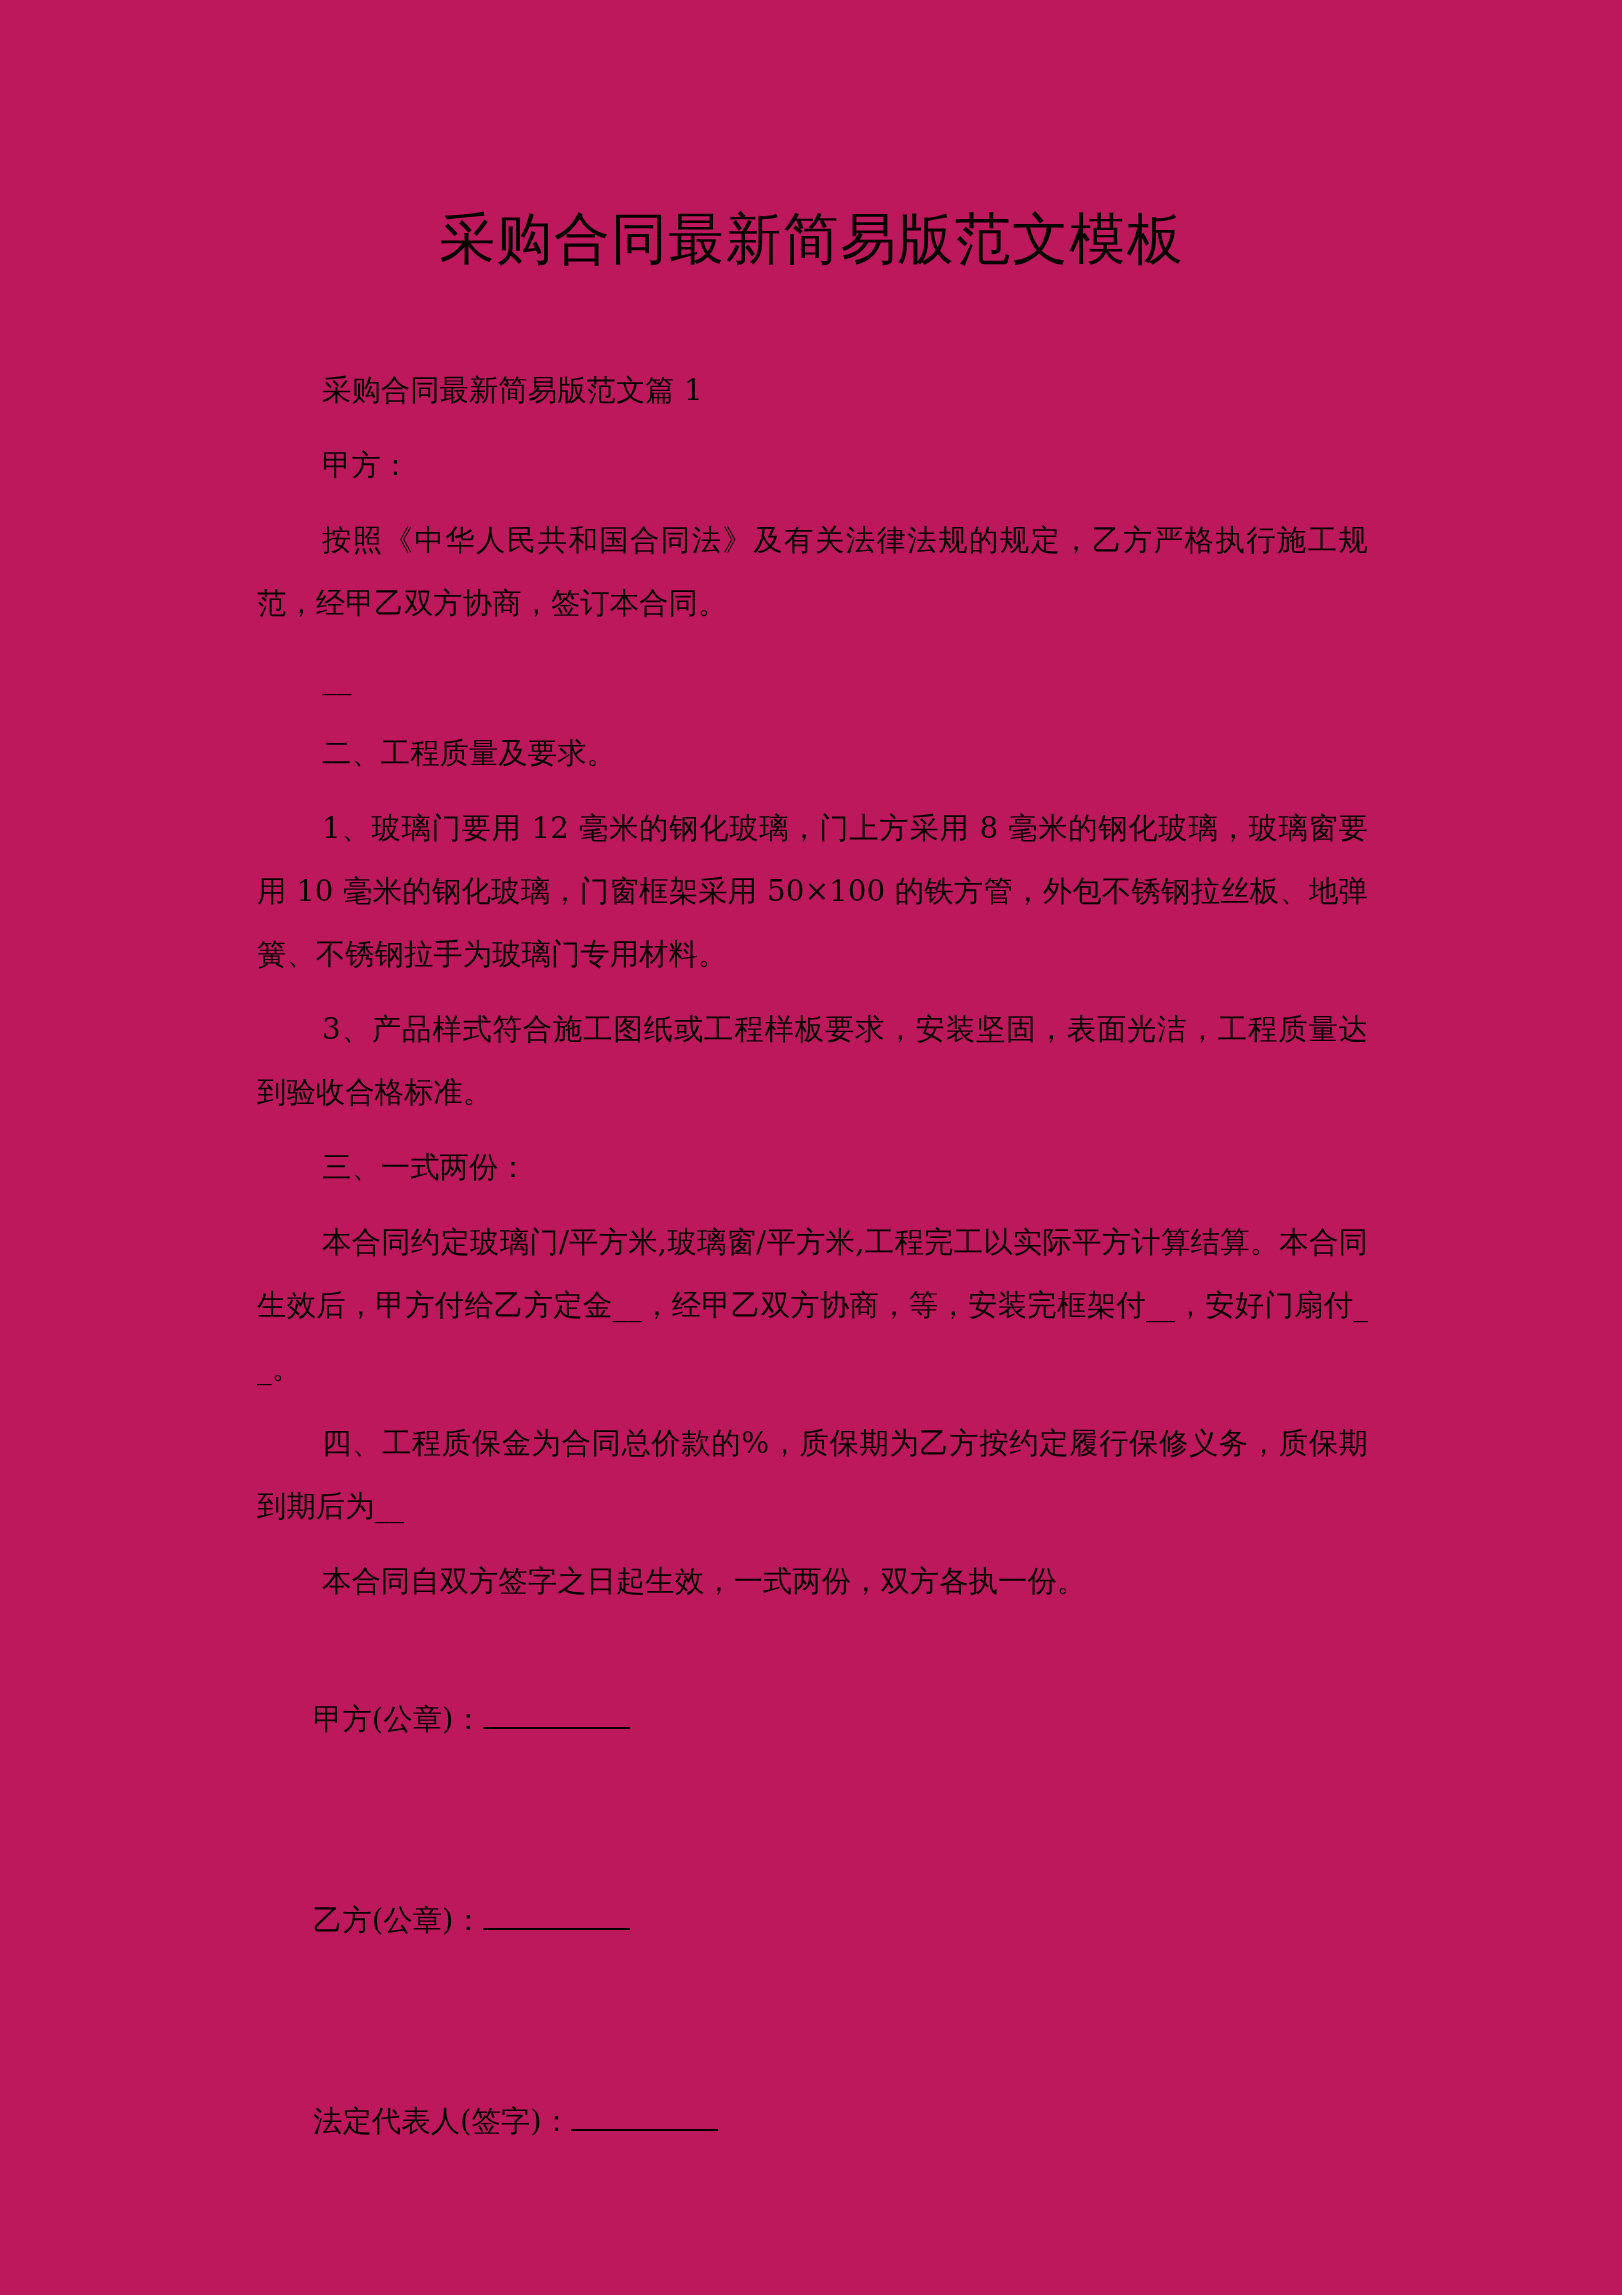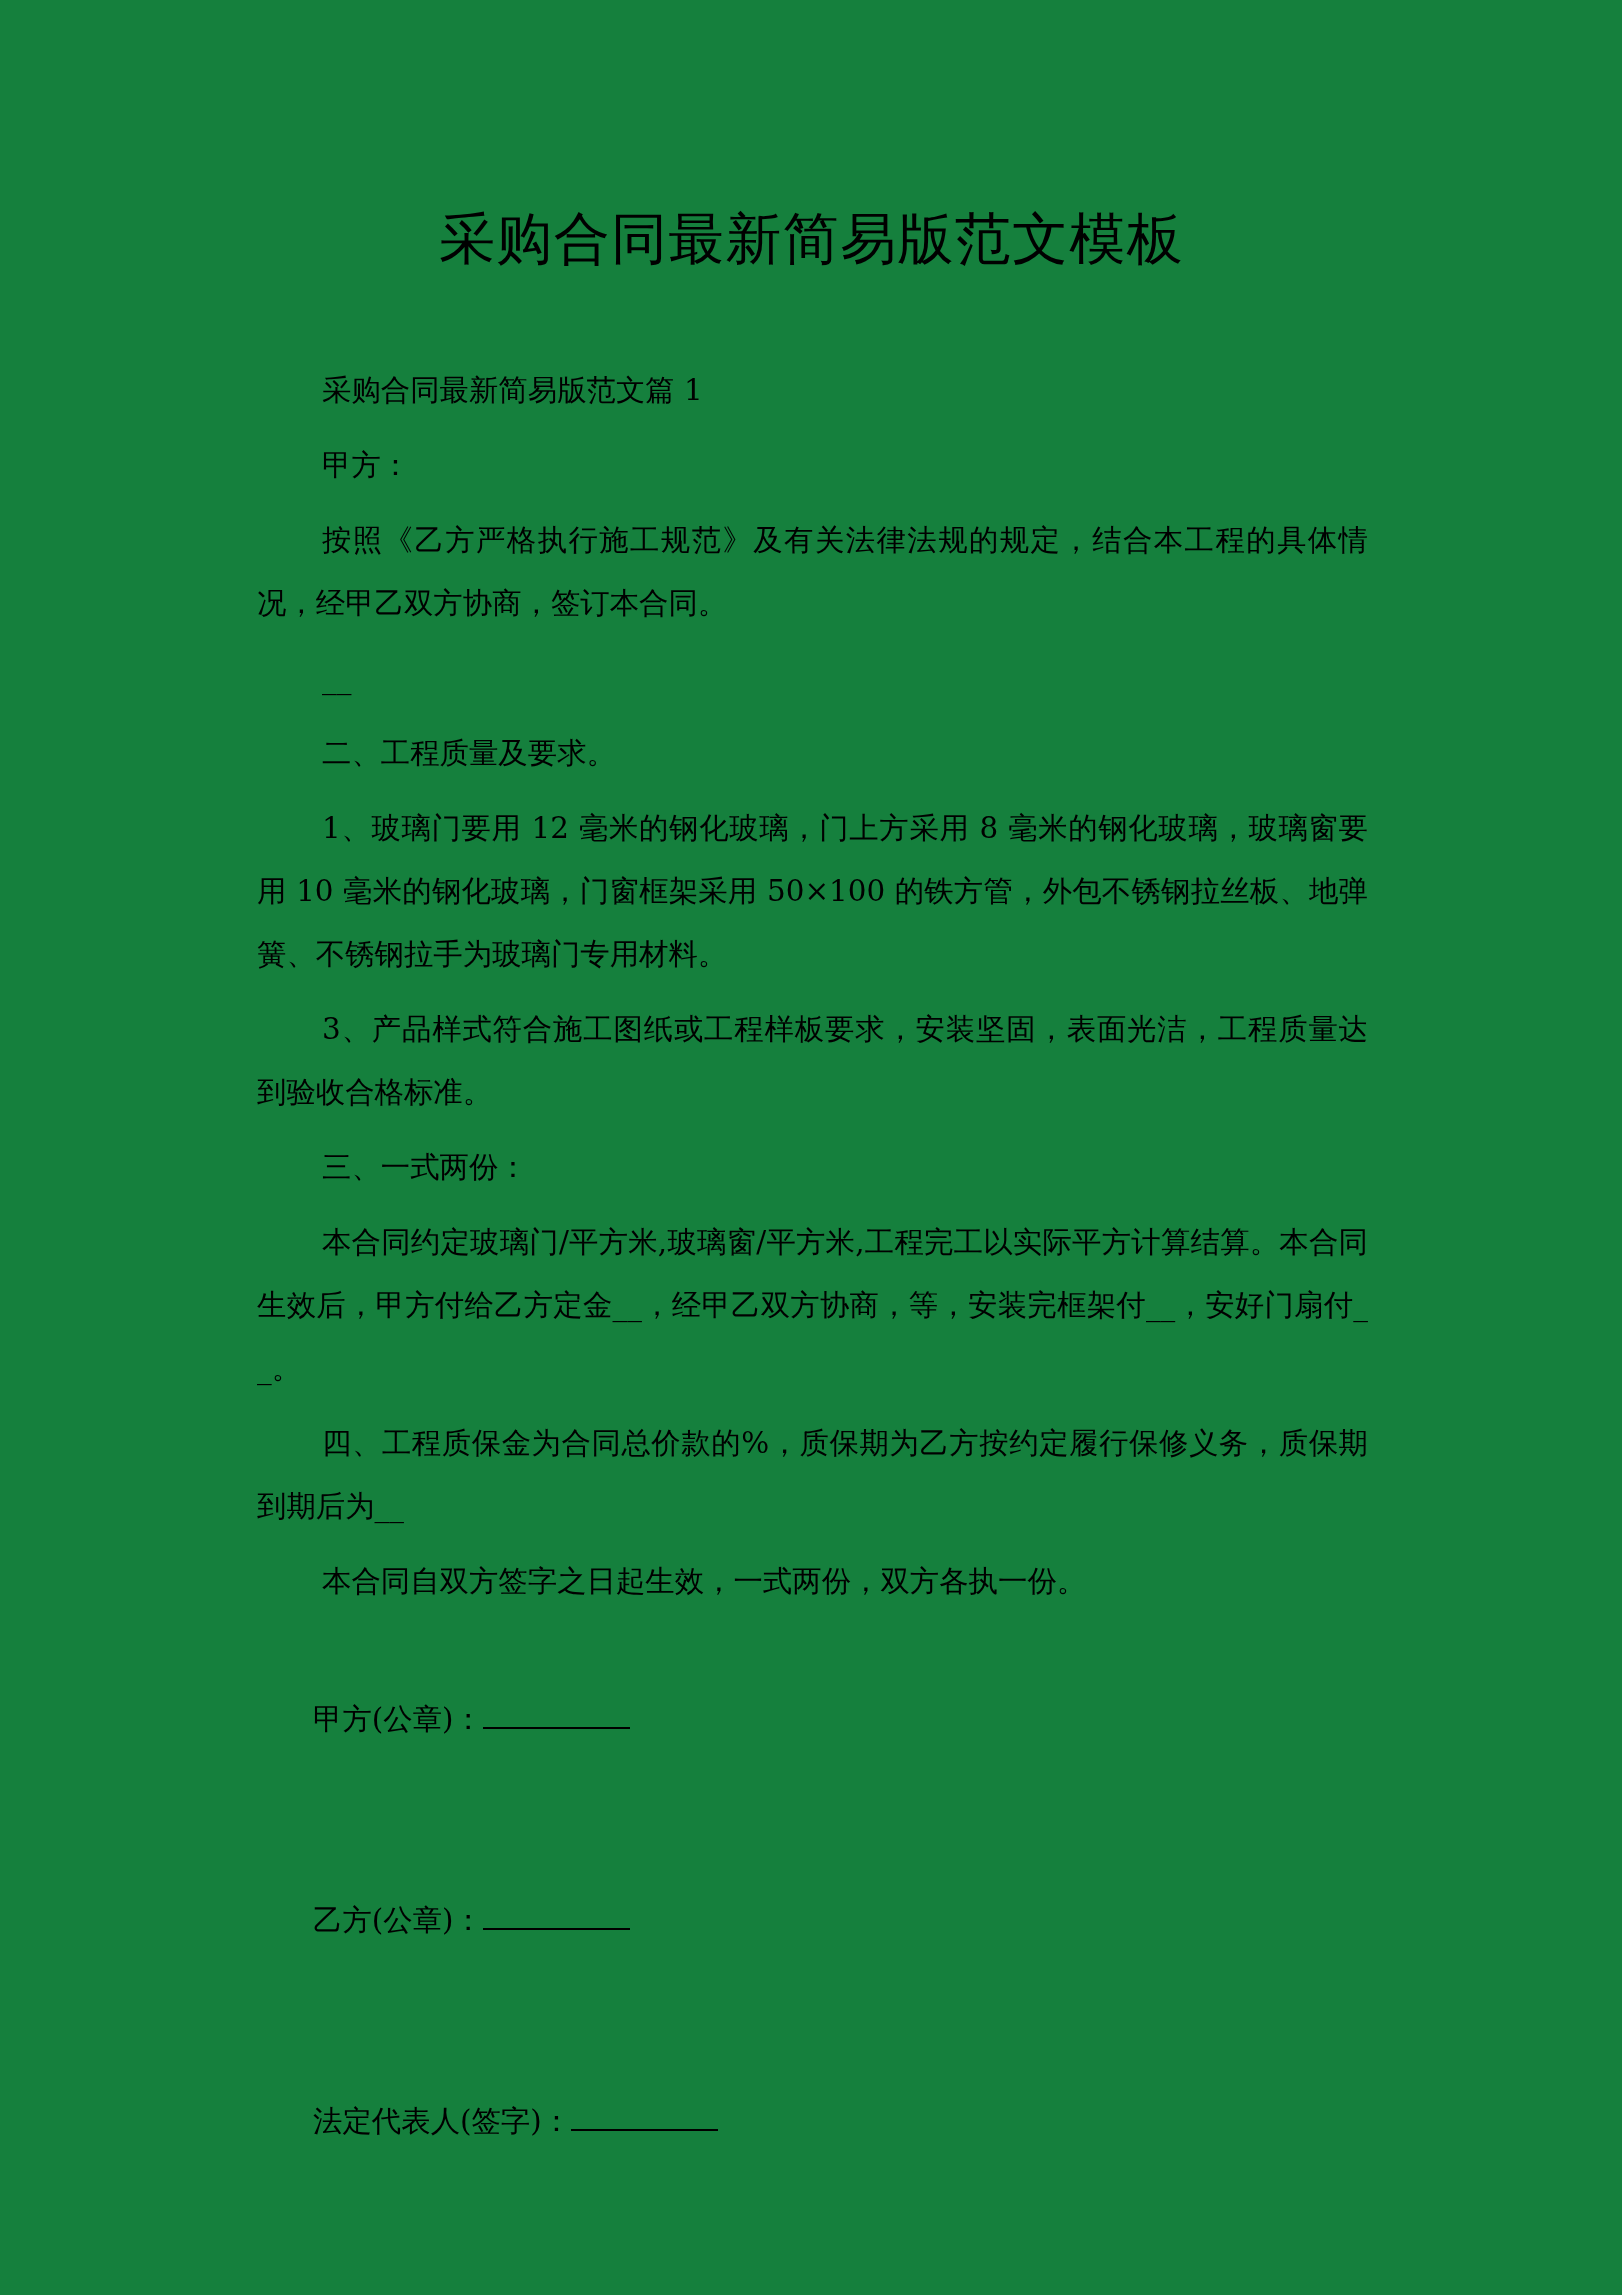--- a/index.html
+++ b/index.html
@@ -14,21 +14,21 @@
       overflow: hidden;
       font-family: "DejaVu Serif", "Liberation Serif", serif;
       color: #000000;
     }
     .page {
       position: absolute;
       left: 0;
       top: 0;
       width: 1623px;
       height: 2295px;
-      background: #15803d;
+      background: #be185d;
     }
     .title {
       position: absolute;
       left: 0;
       top: 196px;
       width: 1623px;
       text-align: center;
       font-size: 56px;
       line-height: 85px;
       letter-spacing: 1.3px;
@@ -61,21 +61,21 @@
 </head>
 <body>
 
 <div class="page">
 
   <div class="title">采购合同最新简易版范文模板</div>
 
   <div class="body">
     <p class="para">采购合同最新简易版范文篇 1</p>
     <p class="para">甲方：</p>
-    <p class="para">按照《乙方严格执行施工规范》及有关法律法规的规定，结合本工程的具体情况，经甲乙双方协商，签订本合同。</p>
+    <p class="para">按照《中华人民共和国合同法》及有关法律法规的规定，乙方严格执行施工规范，经甲乙双方协商，签订本合同。</p>
     <p class="para" style="margin-top: 0;">__</p>
     <p class="para">二、工程质量及要求。</p>
     <p class="para">1、玻璃门要用 12 毫米的钢化玻璃，门上方采用 8 毫米的钢化玻璃，玻璃窗要用 10 毫米的钢化玻璃，门窗框架采用 50×100 的铁方管，外包不锈钢拉丝板、地弹簧、不锈钢拉手为玻璃门专用材料。</p>
     <p class="para">3、产品样式符合施工图纸或工程样板要求，安装坚固，表面光洁，工程质量达到验收合格标准。</p>
     <p class="para">三、一式两份：</p>
     <p class="para">本合同约定玻璃门/平方米,玻璃窗/平方米,工程完工以实际平方计算结算。本合同生效后，甲方付给乙方定金__，经甲乙双方协商，等，安装完框架付__，安好门扇付__。</p>
     <p class="para">四、工程质保金为合同总价款的%，质保期为乙方按约定履行保修义务，质保期到期后为__</p>
     <p class="para">本合同自双方签字之日起生效，一式两份，双方各执一份。</p>
 
     <p class="para">

